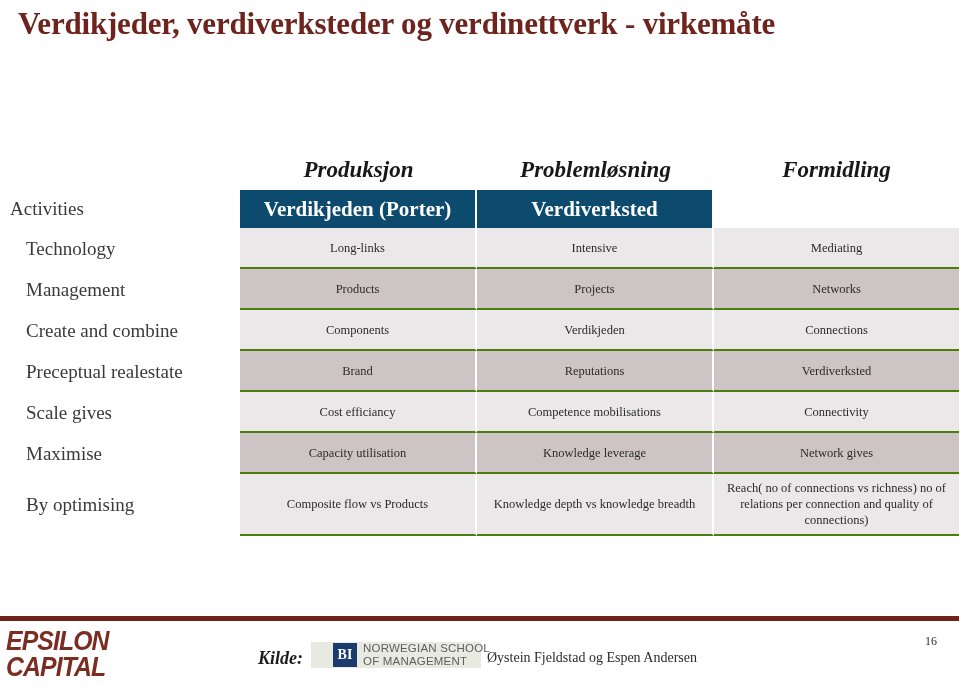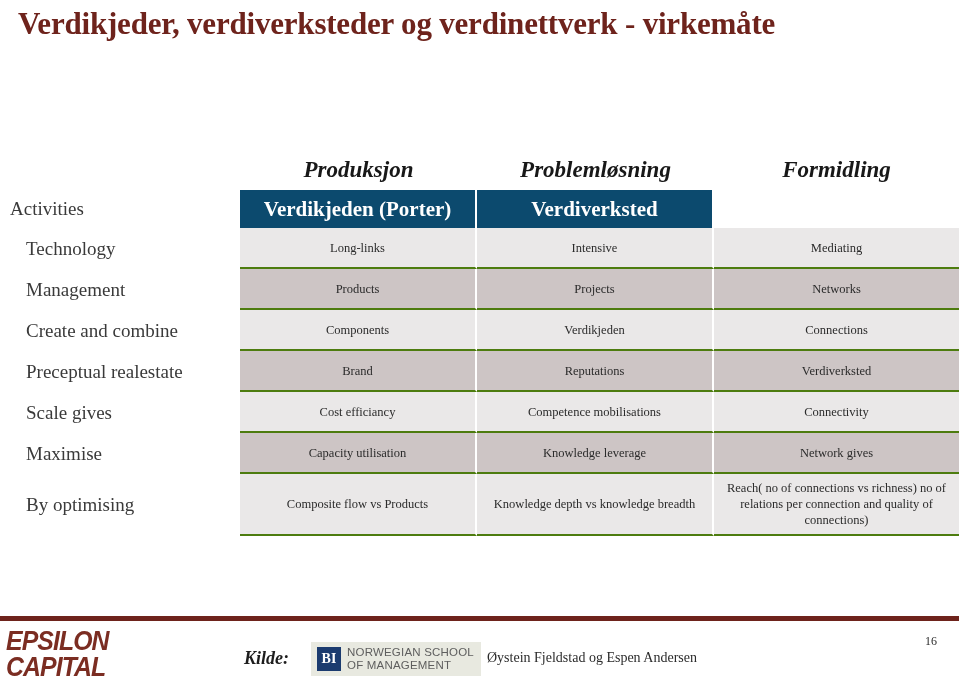--- a/index.html
+++ b/index.html
@@ -139,39 +139,39 @@
     line-height: 26px;
     color: #7B2D22;
     letter-spacing: -1px;
     transform: scaleX(0.92);
     transform-origin: left top;
   }
   .epsilon-logo div { white-space: nowrap; }
 
   .kilde-label {
     position: absolute;
-    left: 244px;
+    left: 258px;
     top: 648px;
     font-family: "Liberation Serif", serif;
     font-style: italic;
     font-weight: bold;
     font-size: 18px;
     color: #1d1d1d;
   }
 
   .bi-logo {
     position: absolute;
     left: 311px;
     top: 642px;
     width: 170px;
-    height: 34px;
+    height: 26px;
     background: #e8e9e0;
     display: flex;
     align-items: center;
-    padding-left: 6px;
+    padding-left: 22px;
     box-sizing: border-box;
   }
   .bi-mark {
     width: 24px;
     height: 24px;
     background: #1b3b6f;
     color: #ffffff;
     font-family: "Liberation Serif", serif;
     font-weight: bold;
     font-size: 14px;

